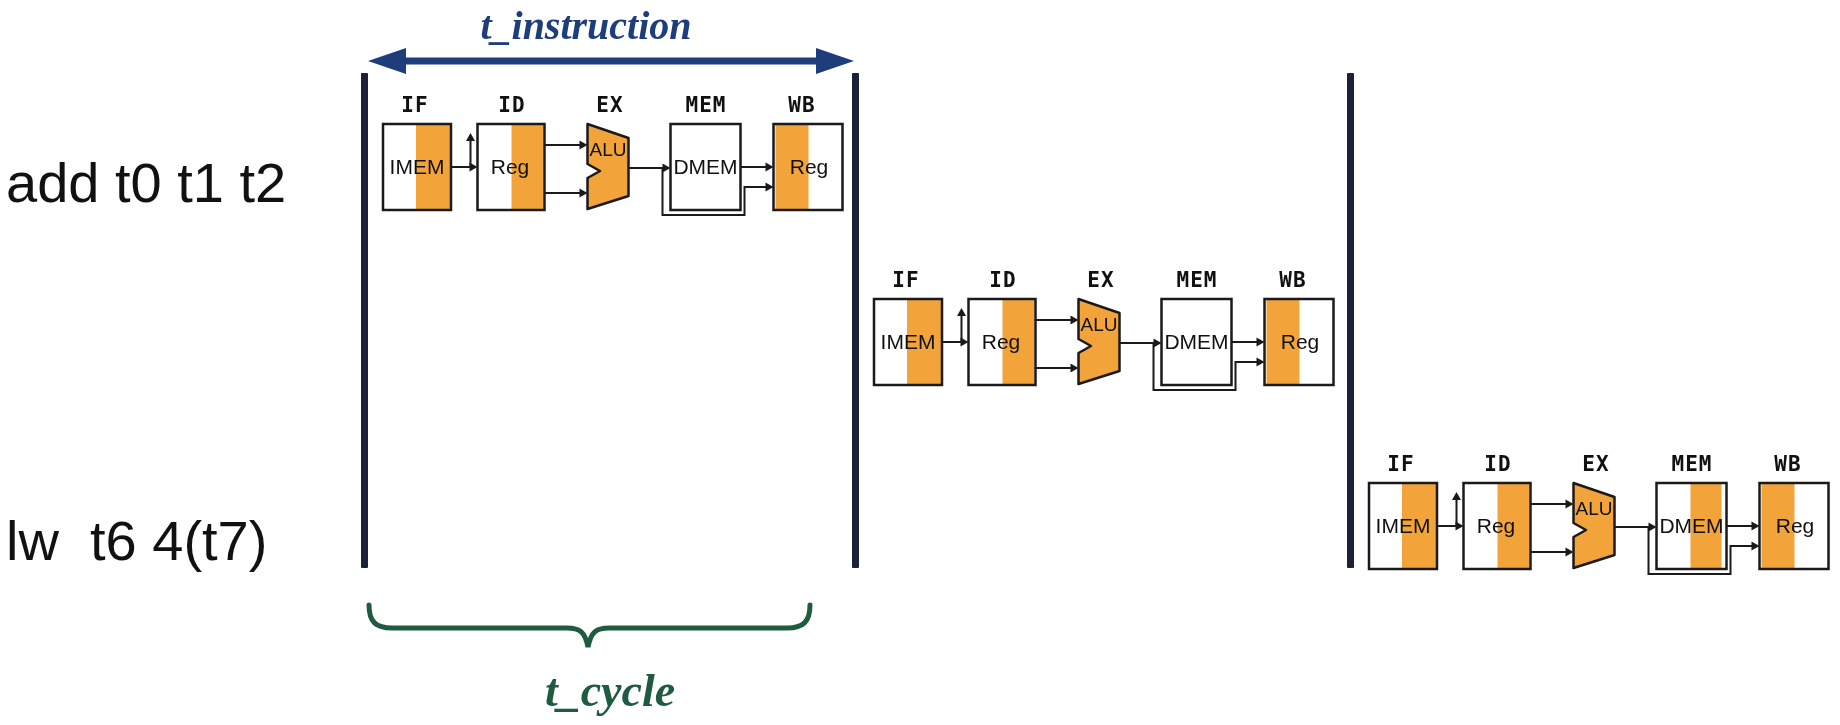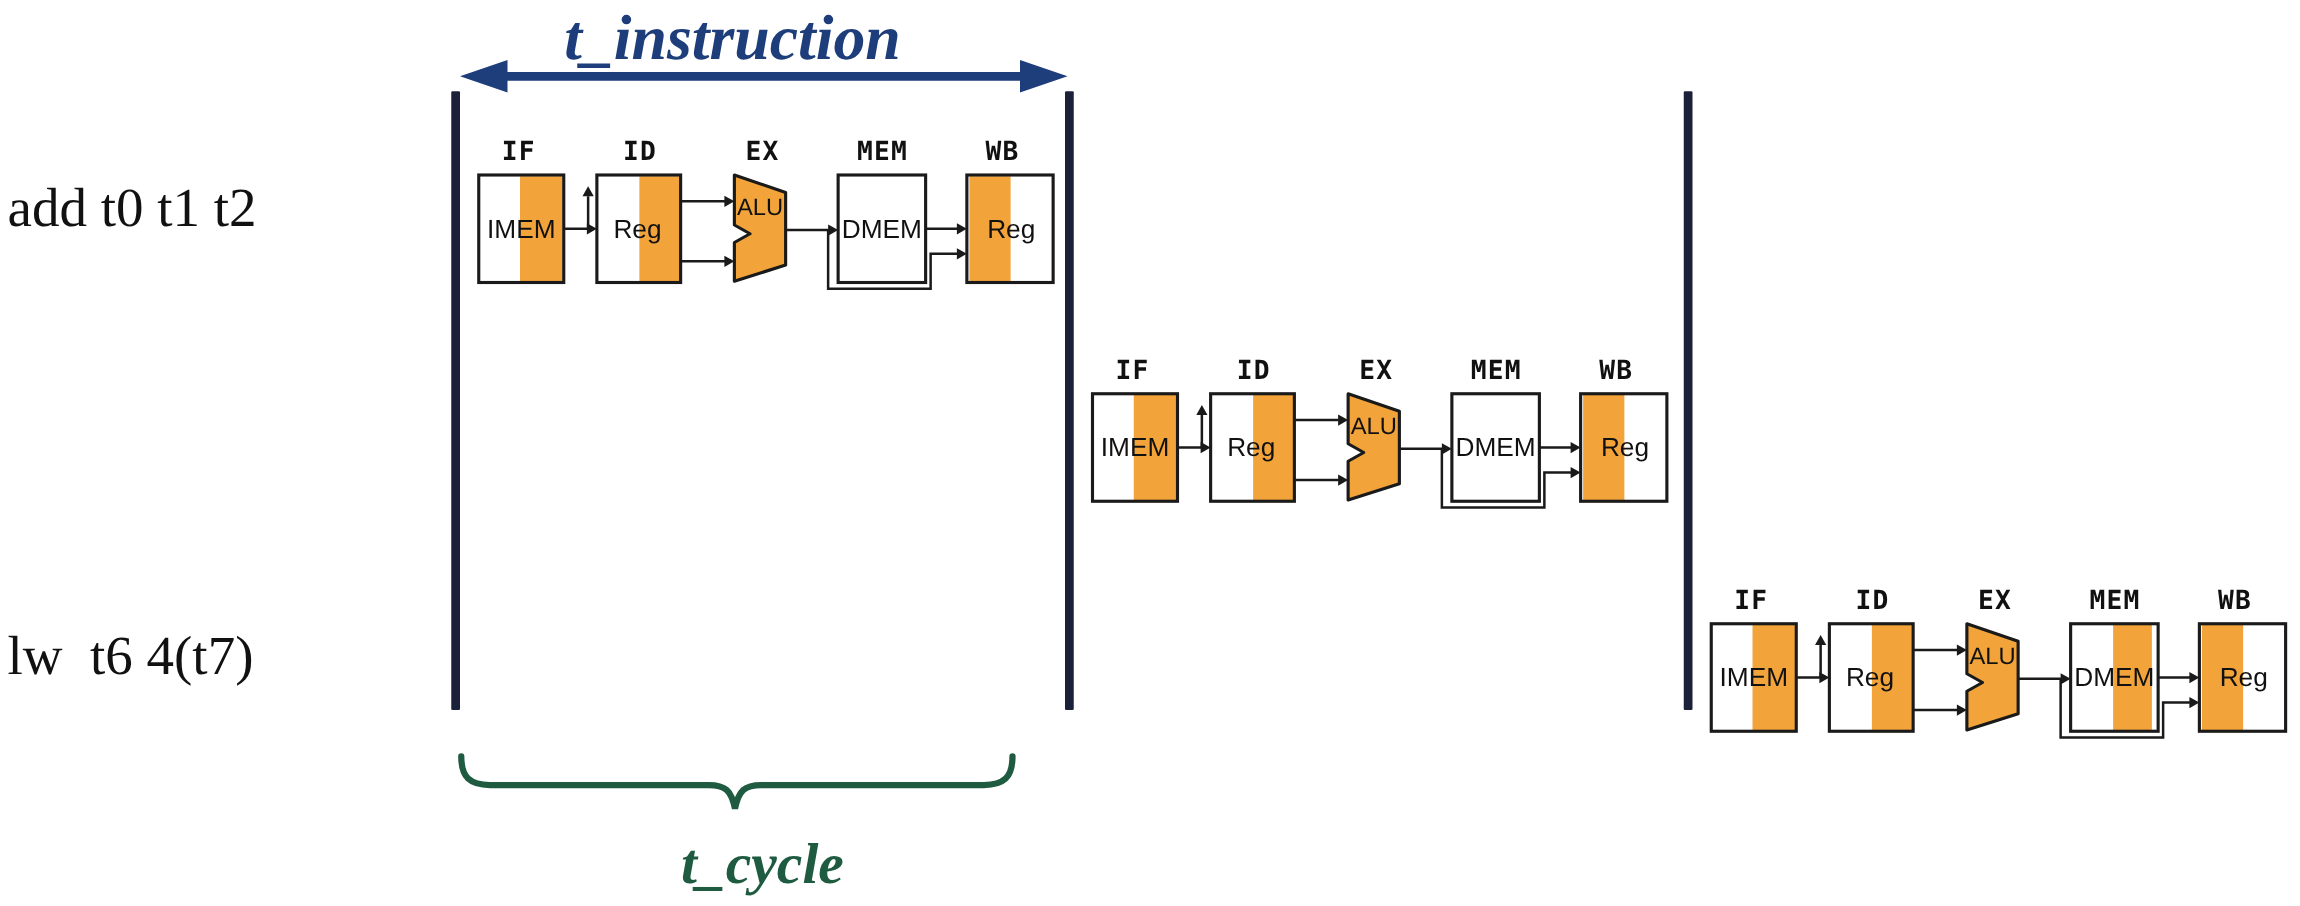--- a/index.html
+++ b/index.html
@@ -1,34 +1,34 @@
 <!DOCTYPE html>
 <html><head>
 <meta charset="utf-8">
 <style>
   html,body{margin:0;padding:0;}
   body{width:1840px;height:725px;position:relative;background:#ffffff;
        font-family:"Liberation Sans",sans-serif;overflow:hidden;}
   .canvas{position:absolute;inset:0;}
 
   .instr{position:absolute;left:6px;transform:translateY(-50%);
-         font-family:Liberation Serif, serif;font-size:44px;color:#111;
-         white-space:pre;line-height:1;}
+         font-family:Liberation Sans, sans-serif;font-size:56px;color:#111;
+         white-space:pre;line-height:1;margin-top:16px;}
 
   .cycle-bar{position:absolute;top:73px;height:495px;width:7px;
              background:var(--bar,#1a2138);border-radius:1px;}
 
   .t-instr-label{position:absolute;top:2px;transform:translateX(-50%);
       font-family:"Liberation Serif",serif;font-style:italic;font-weight:600;
-      font-size:51px;color:var(--navy,#1e3d7b);white-space:nowrap;}
+      font-size:40px;color:var(--navy,#1e3d7b);white-space:nowrap;}
   .t-cycle-label{position:absolute;top:664px;transform:translateX(-50%);
       font-family:"Liberation Serif",serif;font-style:italic;font-weight:600;
       font-size:46px;color:var(--green,#1f5b41);white-space:nowrap;}
 
-  .dp{position:absolute;width:491px;height:133px;margin-top:16px;}
+  .dp{position:absolute;width:491px;height:133px;}
   .dp svg{display:block;overflow:visible;}
   .stage-lbl{font-family:"DejaVu Sans Mono",monospace;font-weight:bold;
              font-size:21px;letter-spacing:1px;fill:#111;}
   .comp-lbl{font-family:"Liberation Sans",sans-serif;font-size:21px;fill:#111;}
   .alu-lbl{font-family:"Liberation Sans",sans-serif;font-size:19px;fill:#111;}
   .boxline{fill:none;stroke:#1a1a1a;stroke-width:2.5;}
   .hl{fill:var(--orange,#f2a43a);stroke:none;}
   .alu-shape{fill:var(--orange,#f2a43a);stroke:#1a1a1a;stroke-width:2.5;stroke-linejoin:round;}
   .wire{fill:none;stroke:#1a1a1a;stroke-width:2;}
   .ah{fill:#1a1a1a;stroke:none;}

